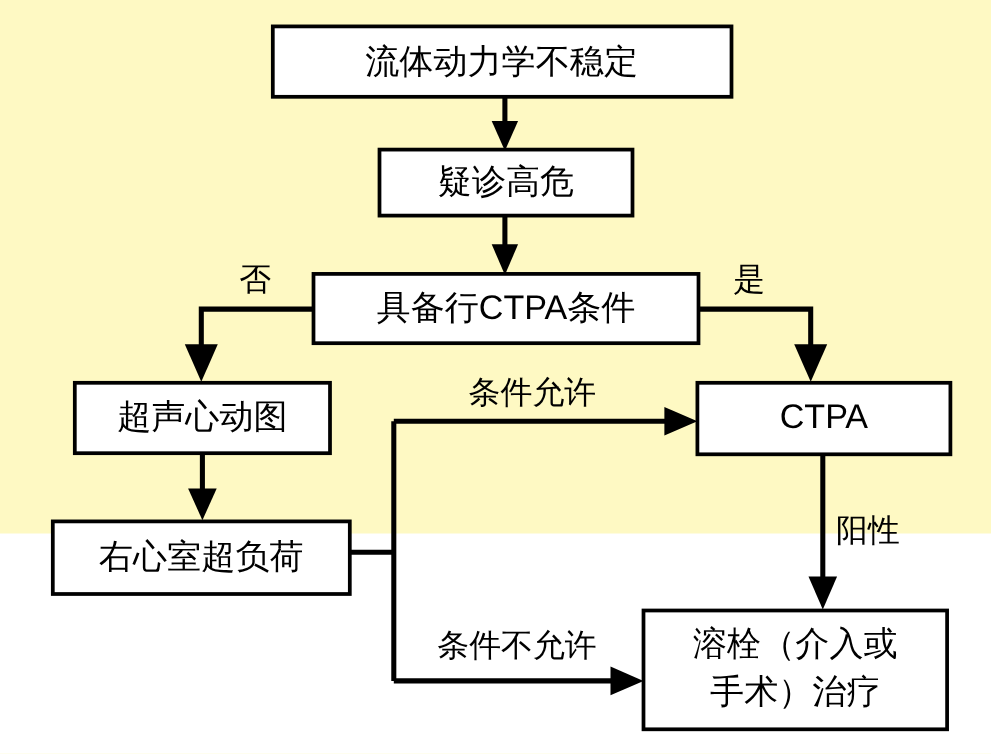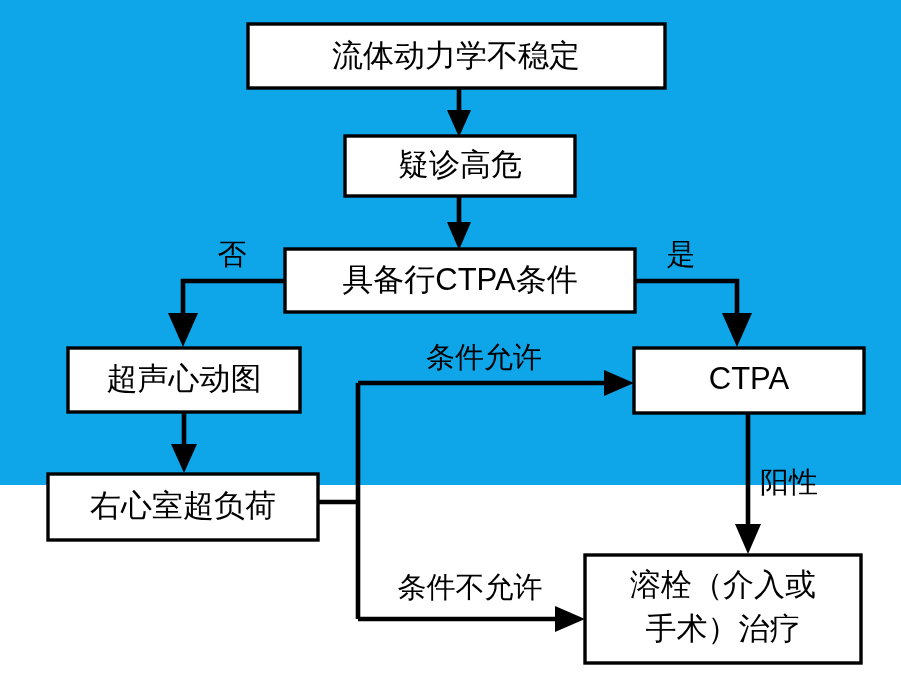--- a/index.html
+++ b/index.html
@@ -10,21 +10,21 @@
   body {
     width: 901px;
     height: 685px;
     font-family: "Liberation Sans", "DejaVu Sans", sans-serif;
     overflow: hidden;
   }
   #flowchart-root {
     position: relative;
     width: 901px;
     height: 485px;
-    background: #0ea5e9;
+    background: #fef9c3;
   }
   svg.chart-surface {
     position: absolute;
     top: 0;
     left: 0;
     width: 901px;
     height: 685px;
     display: block;
   }
   .node-box {

